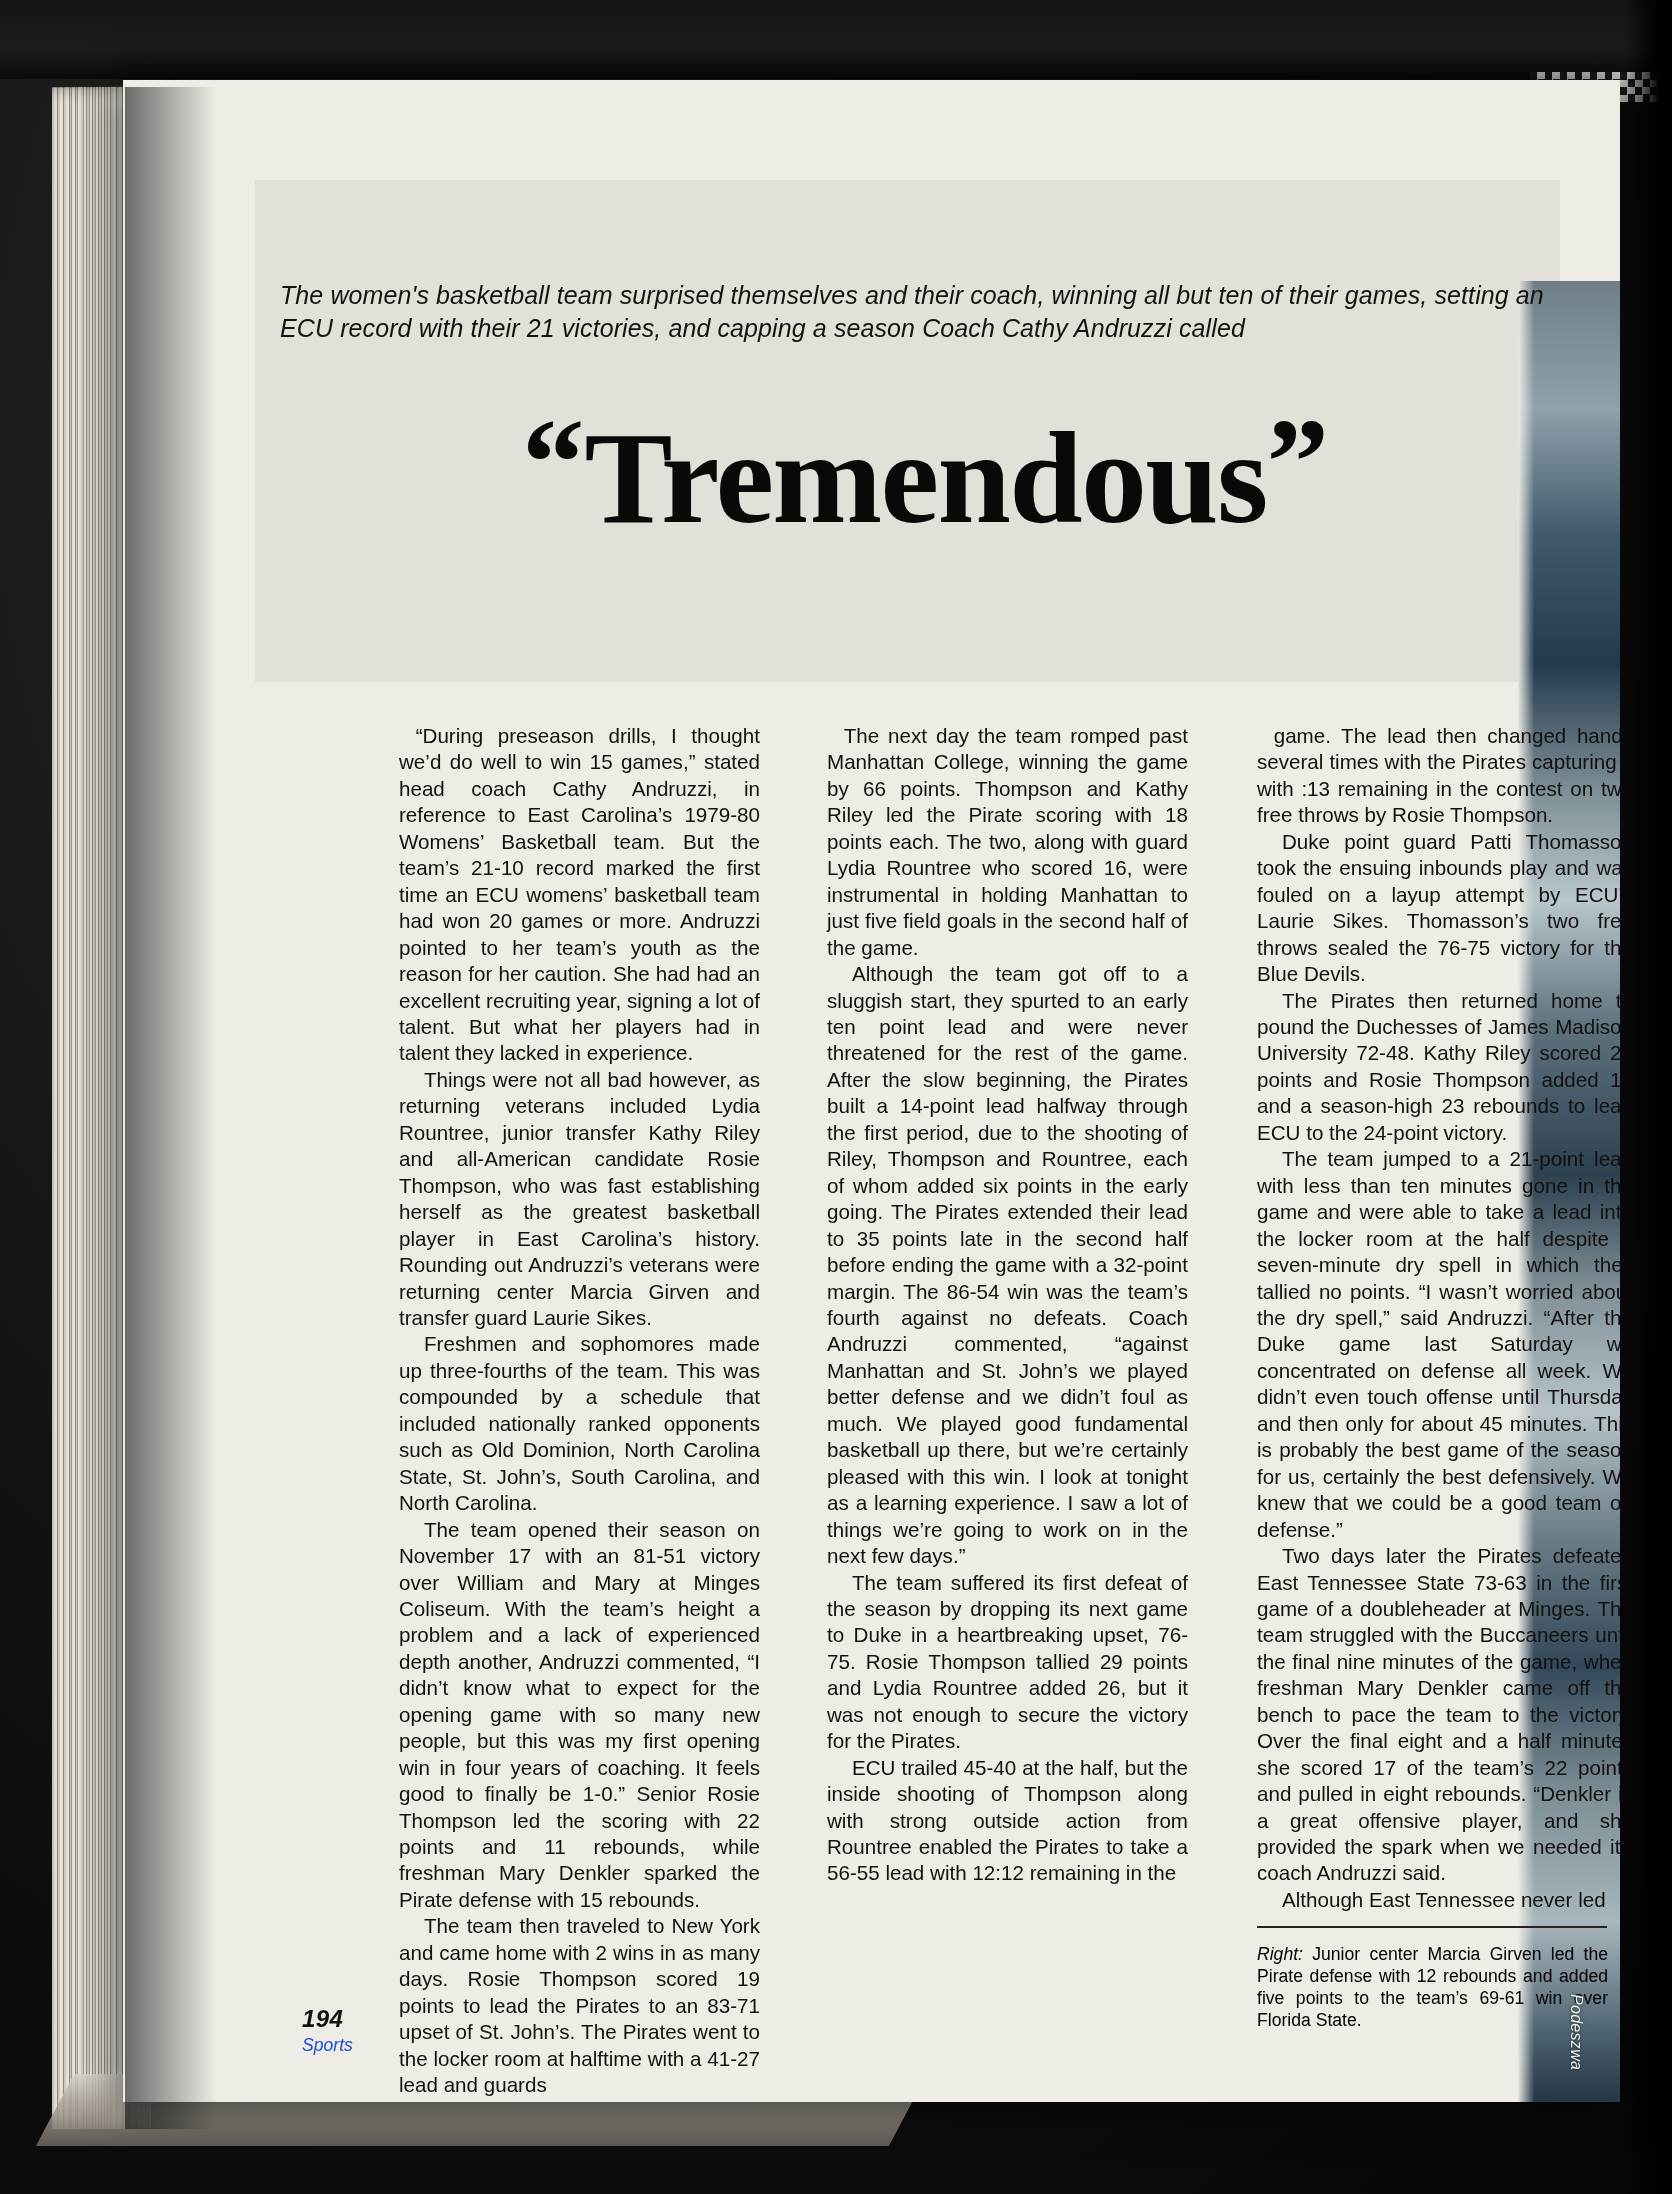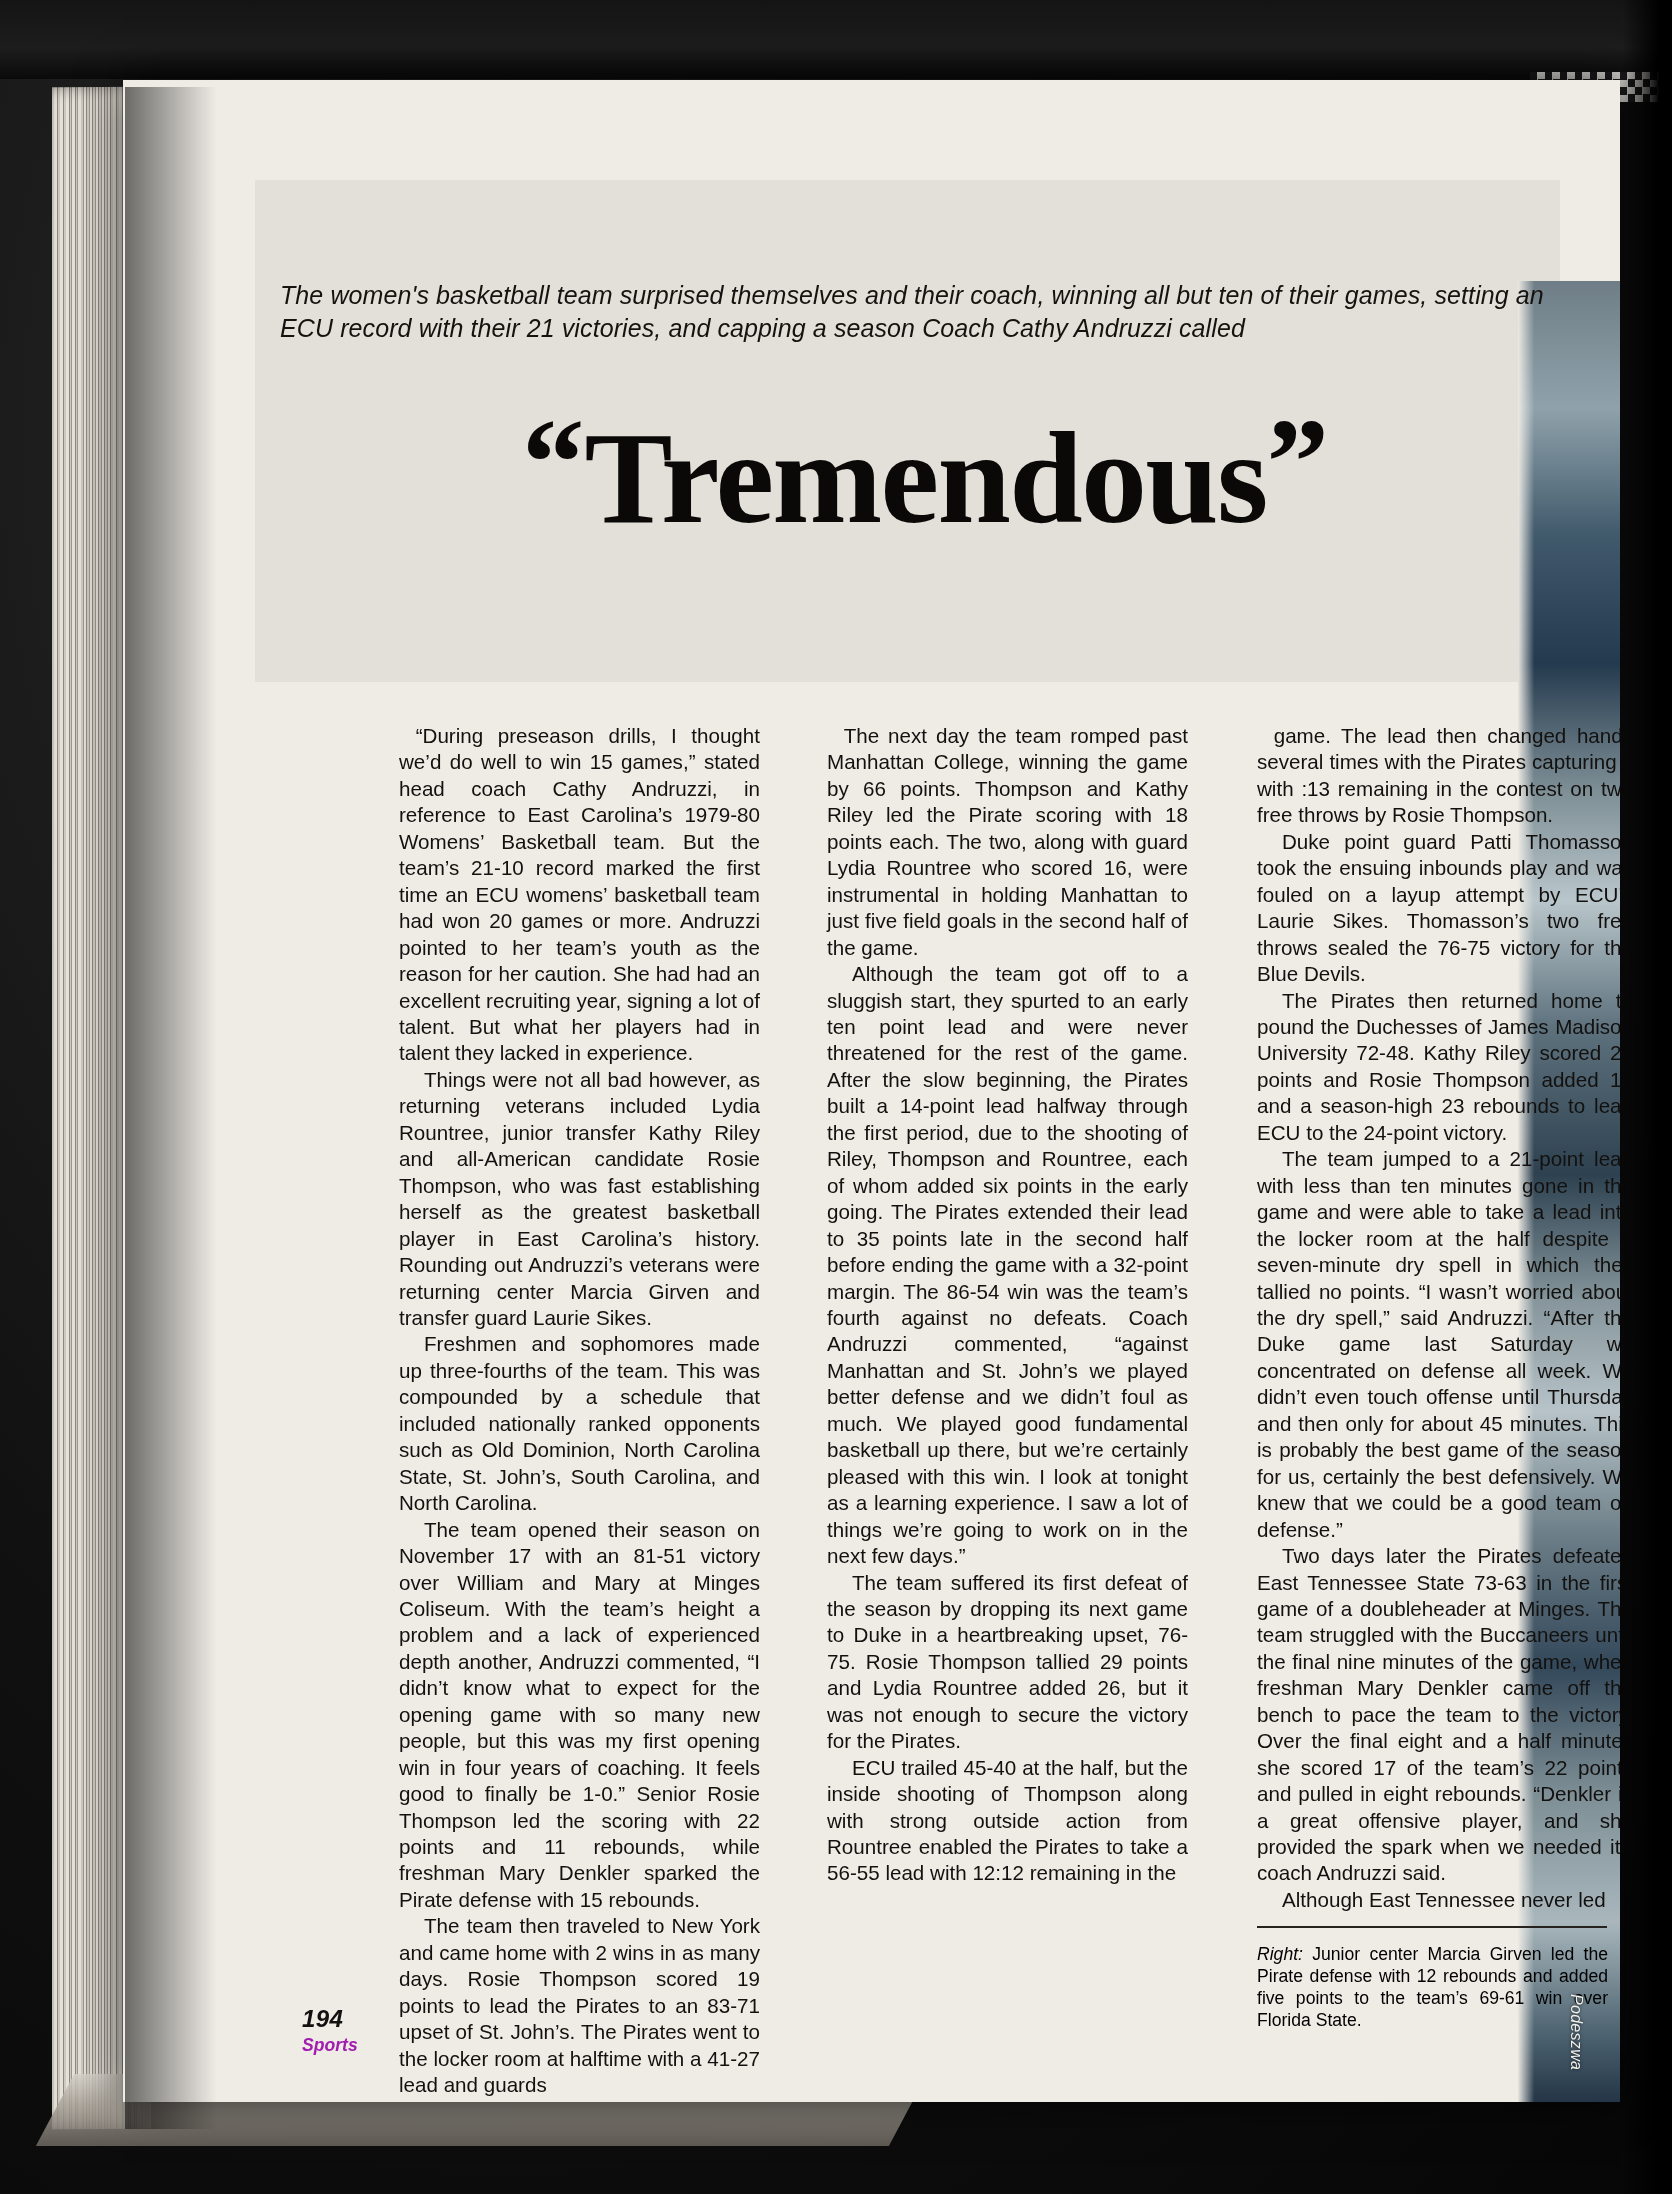--- a/index.html
+++ b/index.html
@@ -194,23 +194,22 @@
   #folio-number {
     font-size: 24px;
     font-weight: bold;
     font-style: italic;
     color: #121110;
     letter-spacing: 0.4px;
   }
   #folio-section {
     font-size: 17.6px;
     font-style: italic;
-    color: #a21caf;
+    color: #1d4ed8;
     margin-top: 1.7px;
-    font-weight: bold;
   }
 
   #credit {
     position: absolute;
     right: 35px; bottom: 32px;
     font-family: "Liberation Sans", sans-serif;
     font-size: 16px;
     font-style: italic;
     color: #f1efe9;
     writing-mode: vertical-rl;

